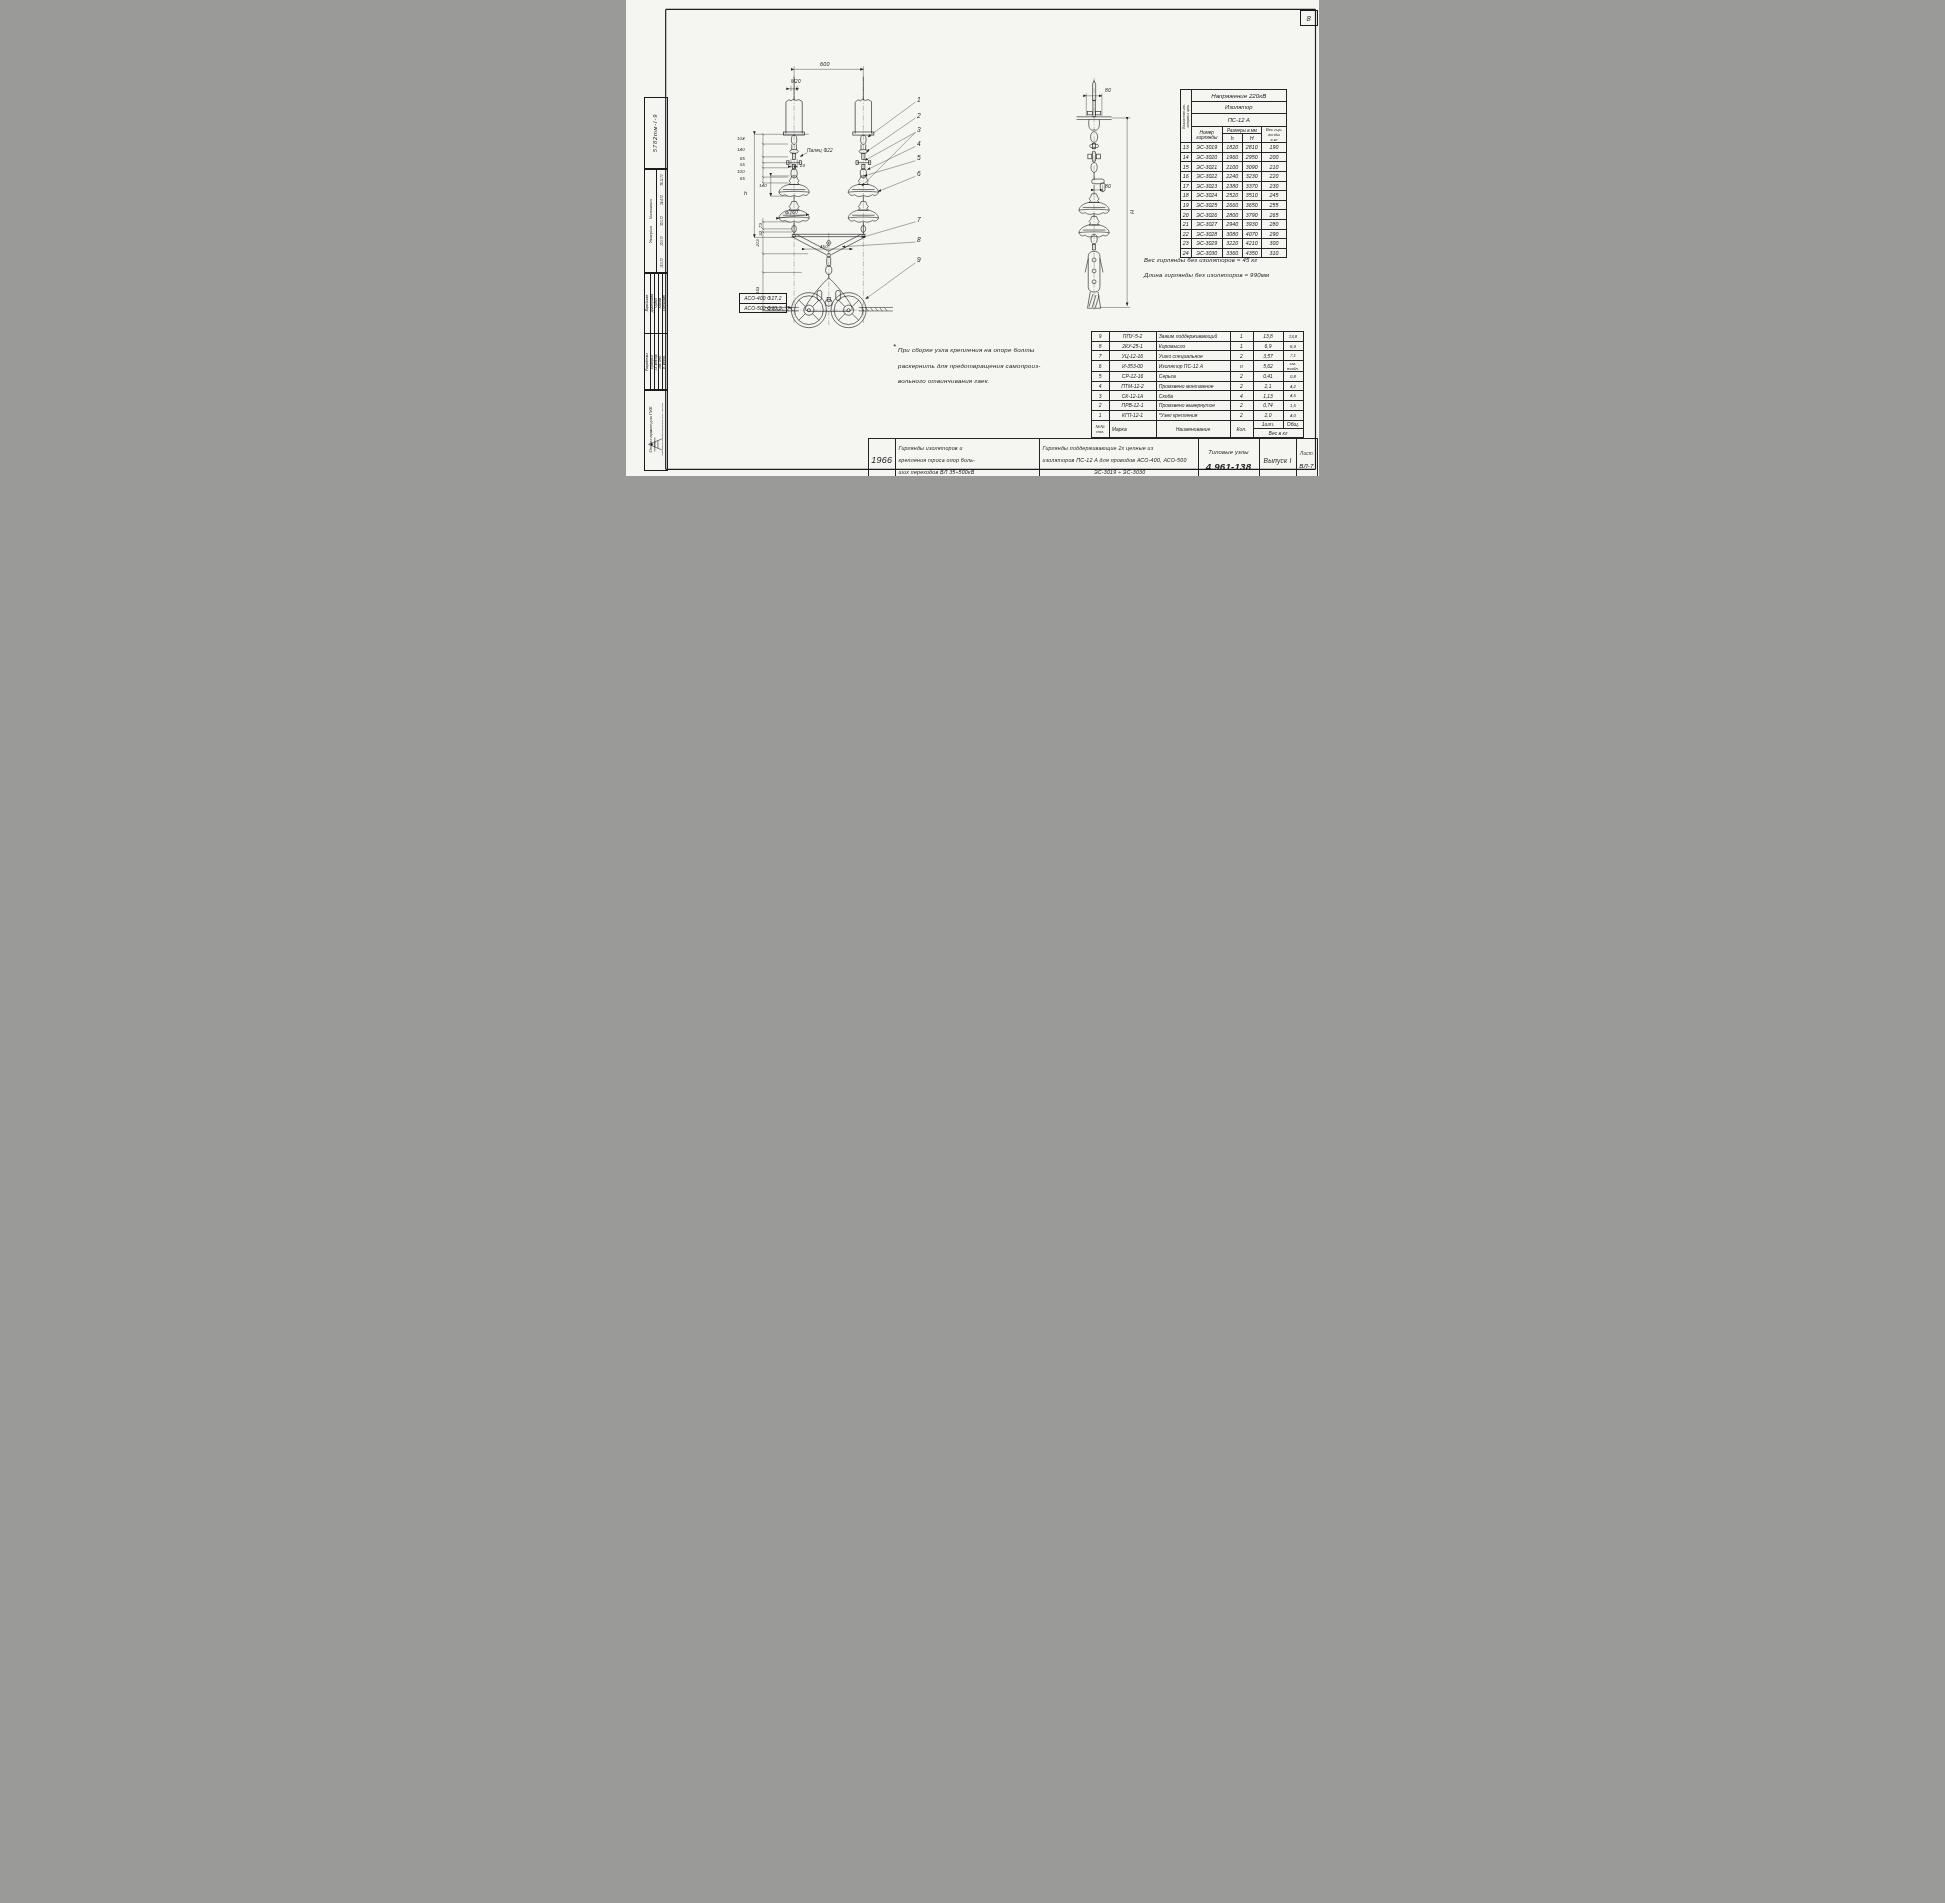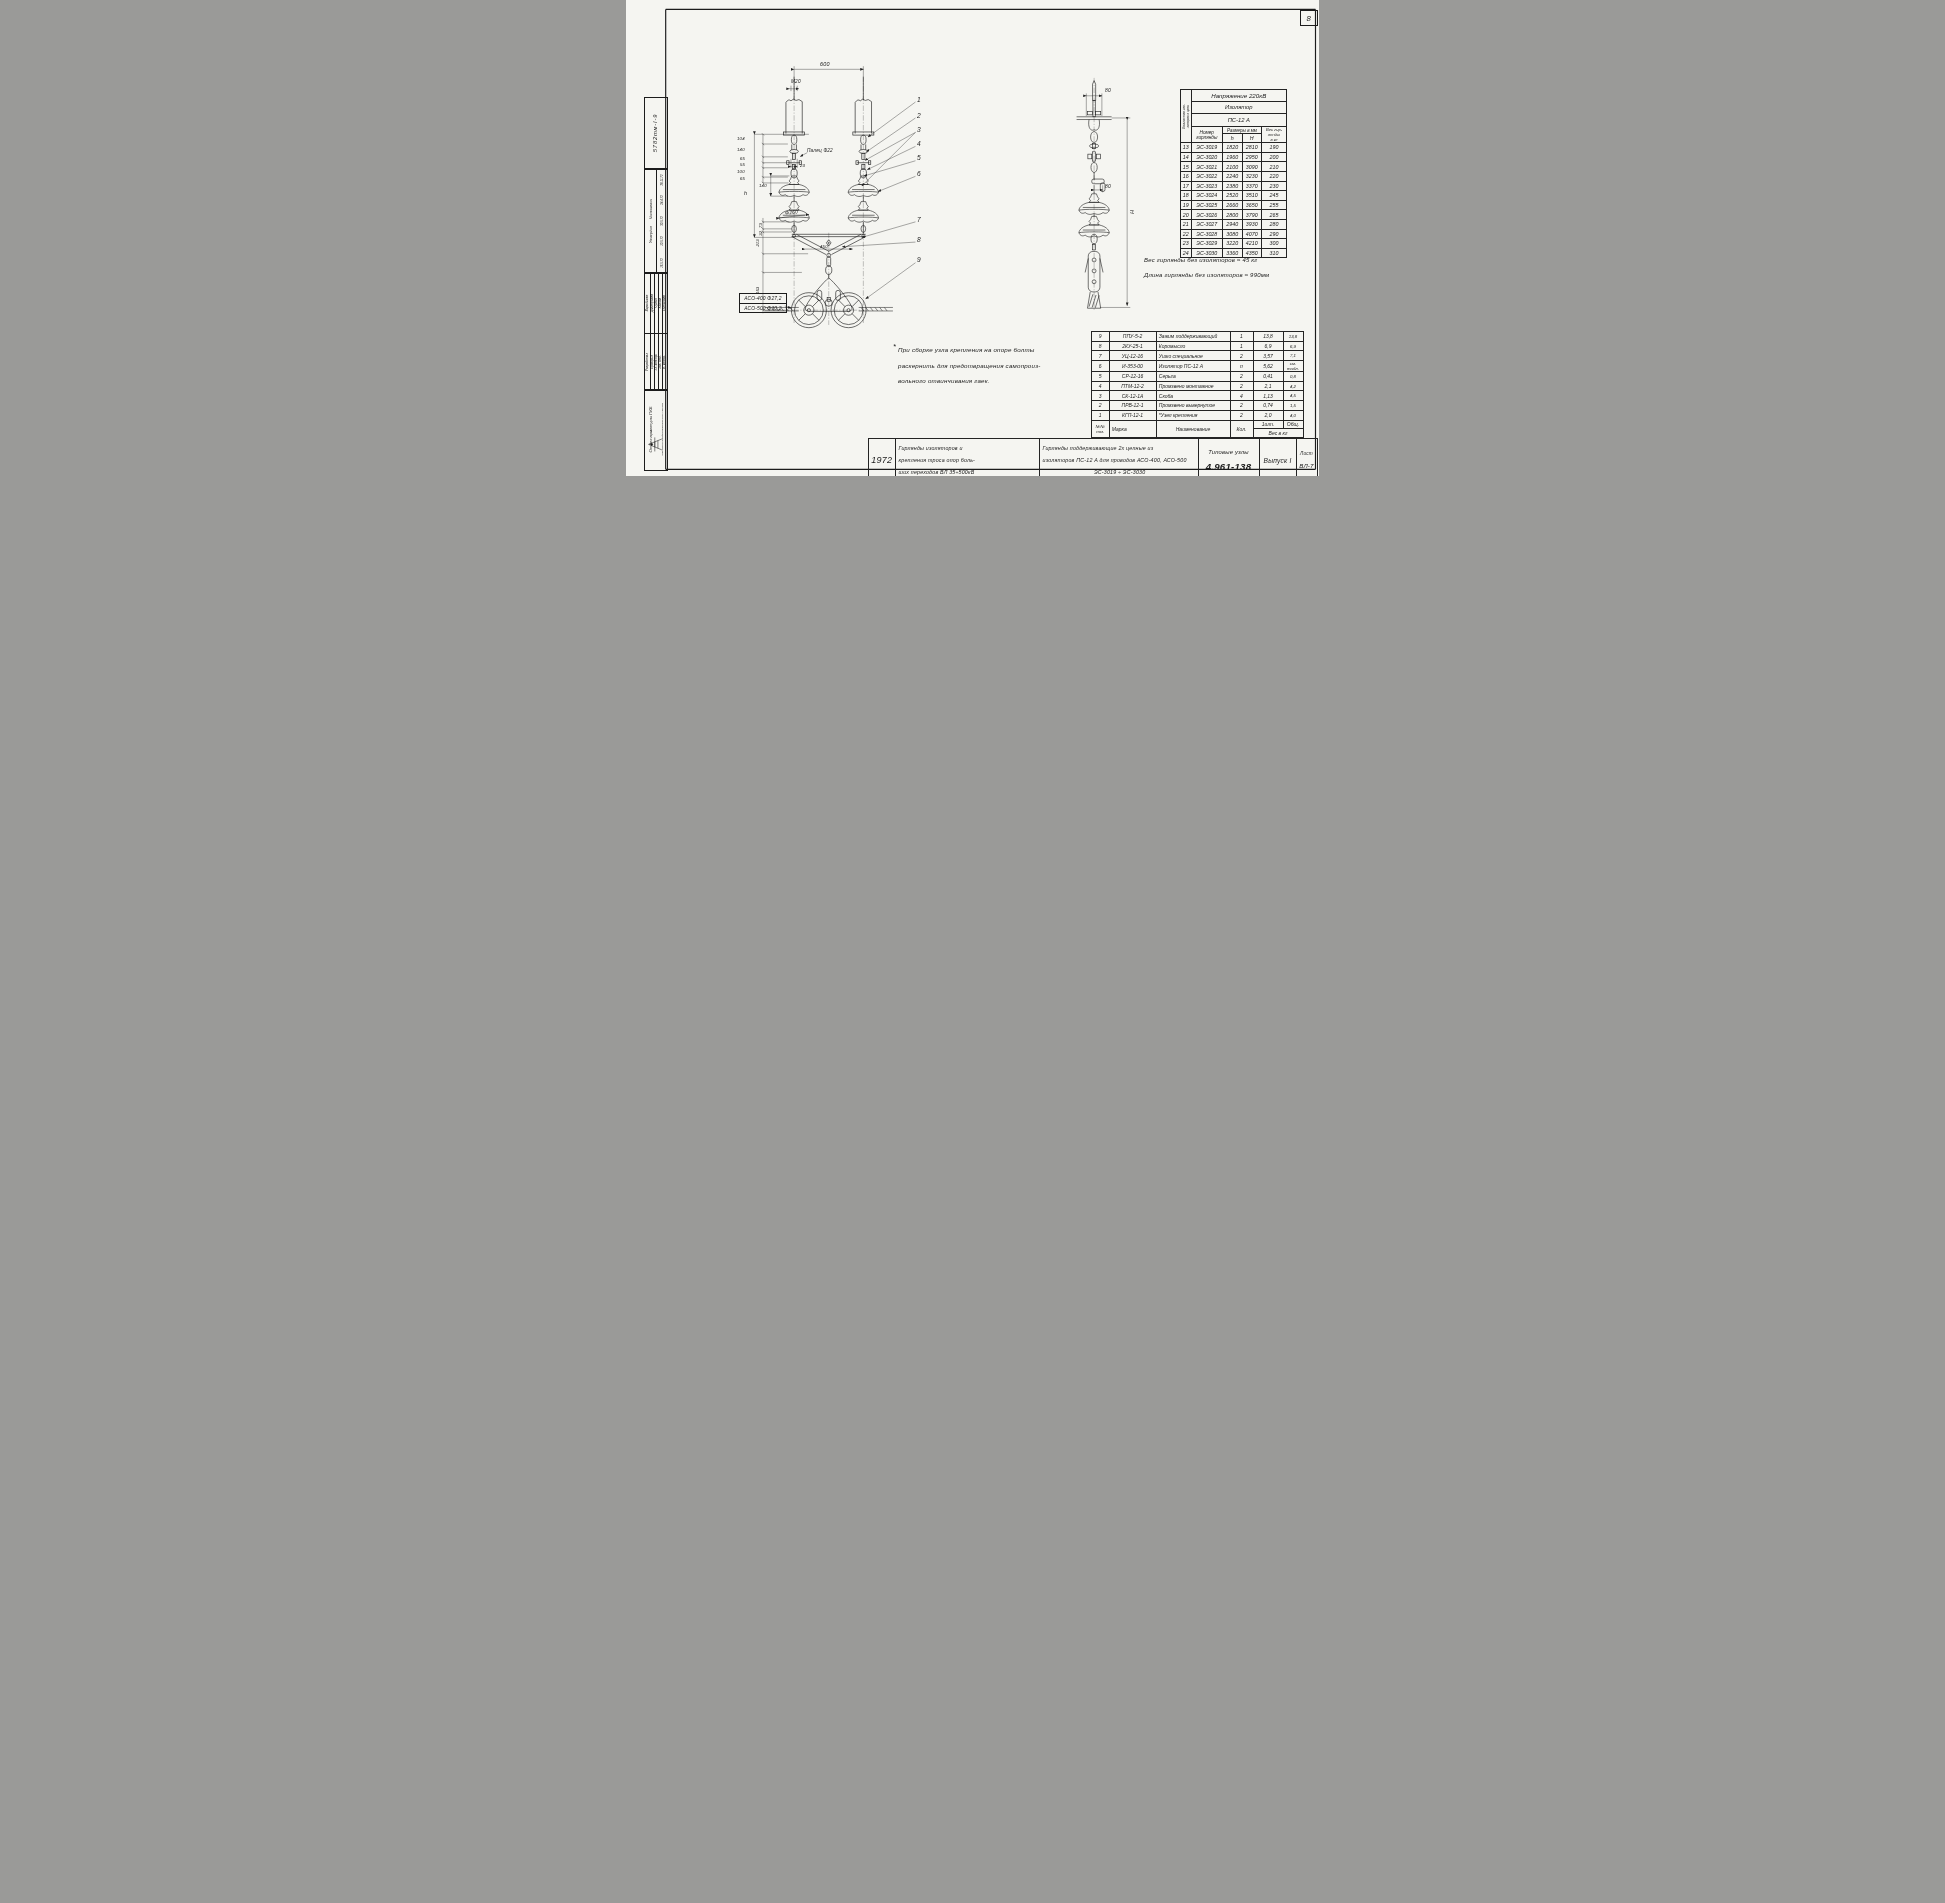--- a/index.html
+++ b/index.html
@@ -572,21 +572,21 @@
     <colgroup>
         <col style="width:26.5px">
         <col style="width:144px">
         <col style="width:159px">
         <col style="width:61px">
         <col style="width:37px">
         <col style="width:21px">
       </colgroup>
     <tbody>
       <tr>
-        <td><span class="hw" style="font-size:9px;">1972</span></td>
+        <td><span class="hw" style="font-size:9px;">1966</span></td>
         <td style="text-align:left;padding-left:3.1px;">
           <div class="hw" style="font-size:5.3px;">Гирлянды изоляторов и</div>
           <div class="hw" style="font-size:5.3px;">крепления троса опор боль-</div>
           <div class="hw" style="font-size:5.3px;">ших переходов ВЛ 35÷500кВ</div>
         </td>
         <td style="text-align:left;padding-left:3.1px;">
           <div class="hw" style="font-size:5.3px;">Гирлянды поддерживающие 2х цепные из</div>
           <div class="hw" style="font-size:5.3px;">изоляторов ПС-12 А для проводов АСО-400, АСО-500</div>
           <div class="hw" style="font-size:5.3px;text-align:center;">ЭС-3019 ÷ ЭС-3030</div>
         </td>

